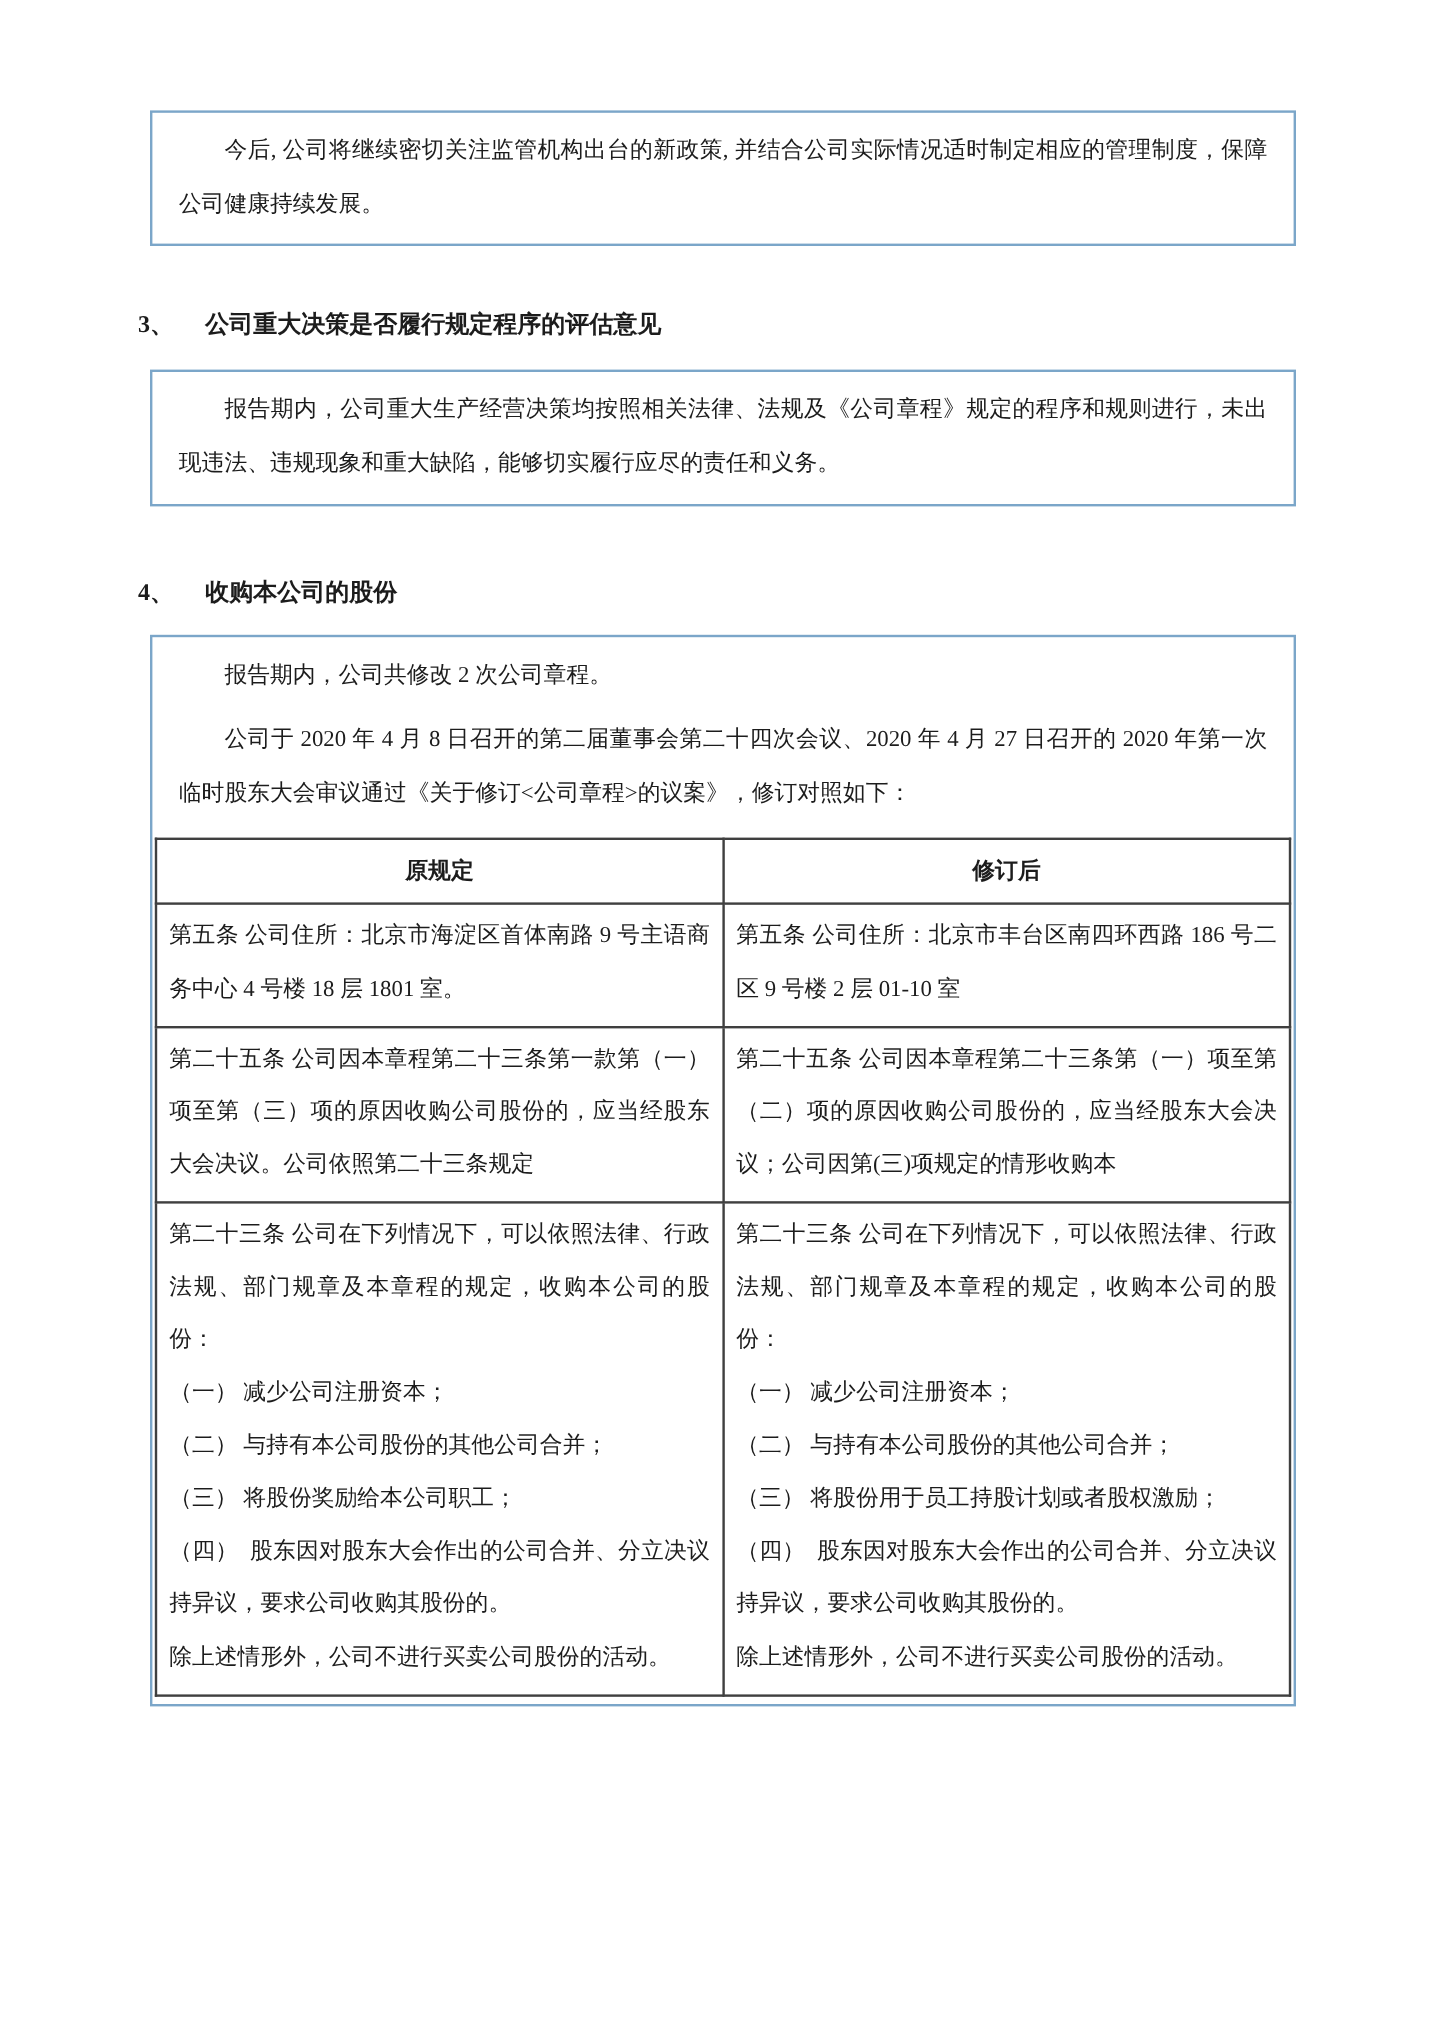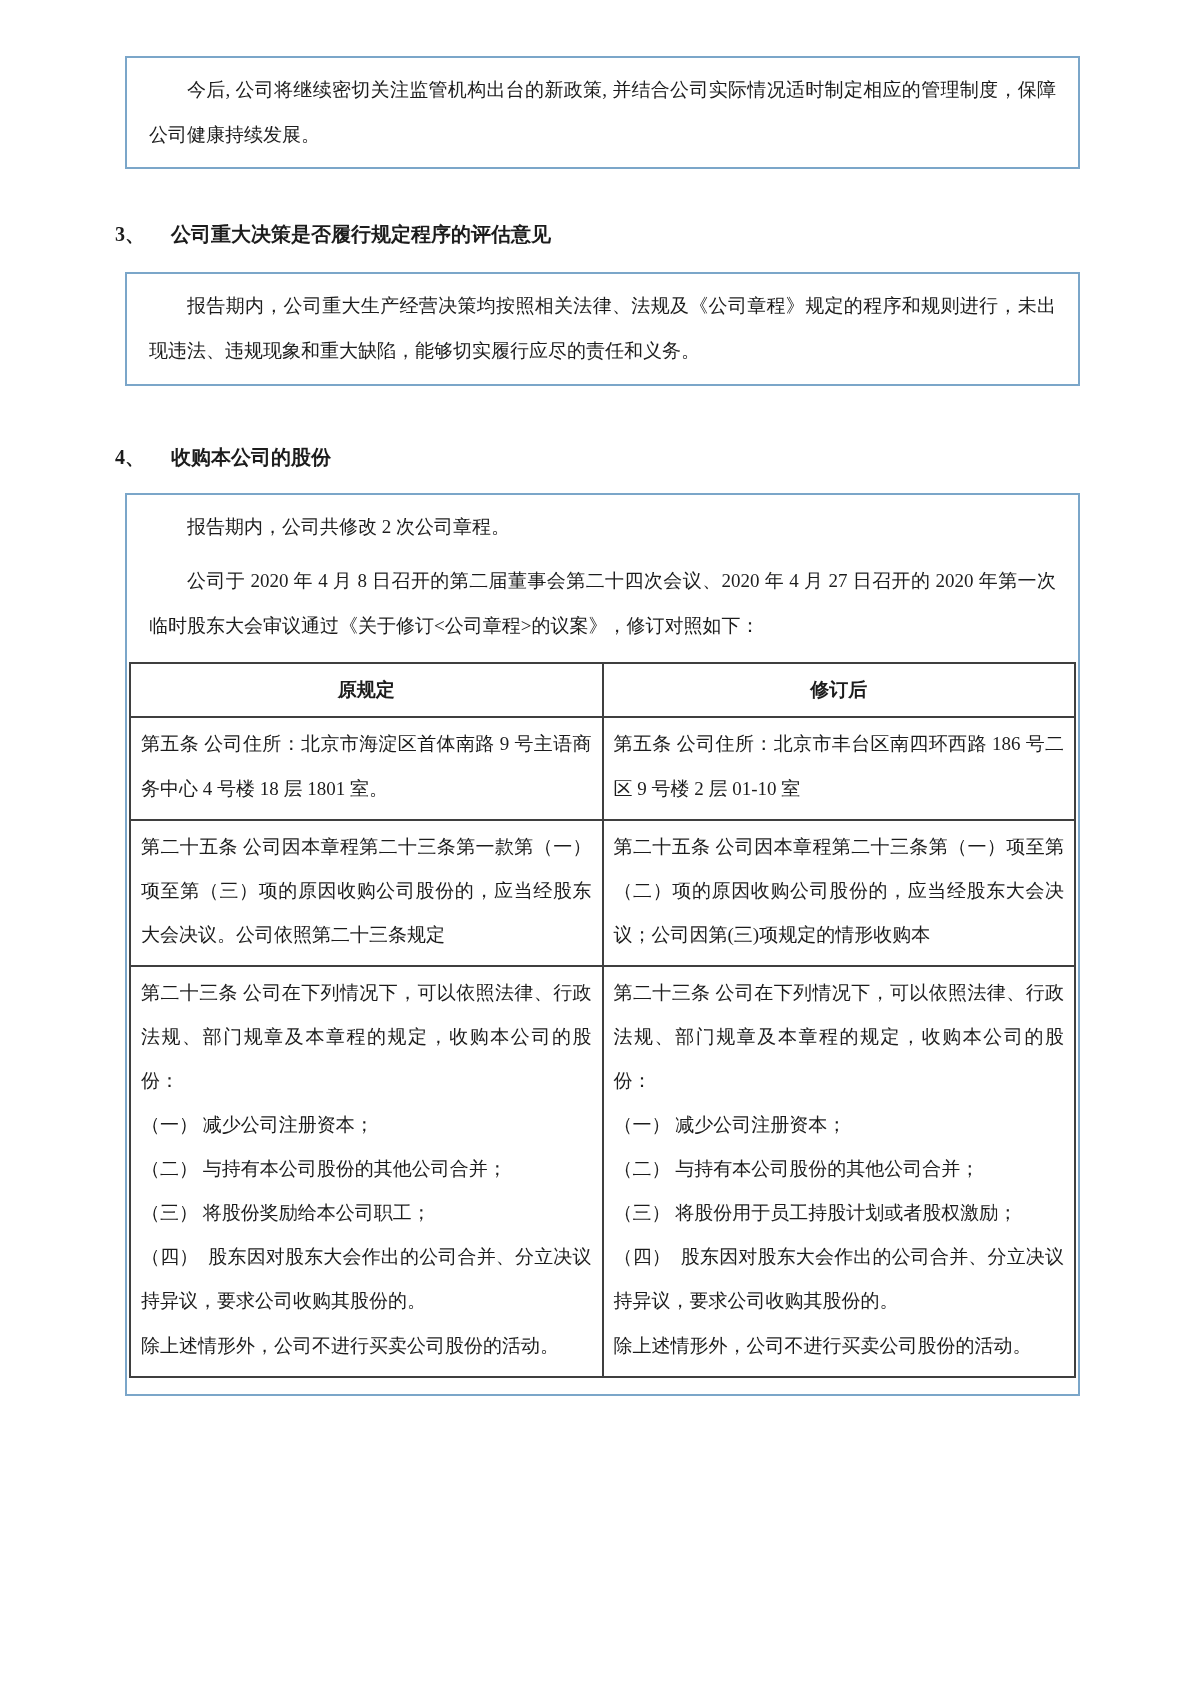--- a/index.html
+++ b/index.html
@@ -39,25 +39,25 @@
     margin-left: -10px;
     font-weight: bold;
     font-size: 20px;
     display: flex;
     align-items: baseline;
   }
   .sec-heading .num {
     margin-right: 26px;
     font-weight: bold;
   }
-  #intro-box { margin-top: 56px; }
+  #intro-box { margin-top: 92px; }
   #h3 { margin-top: 52px; }
   #box3 { margin-top: 24px; }
   #h4 { margin-top: 58px; }
-  #box4 { margin-top: 22px; padding-bottom: 14px; }
+  #box4 { margin-top: 22px; padding-bottom: 4px; }
   #box4 .box-para { margin-bottom: 0; }
   .bold-line { font-weight: bold; text-indent: 2em; margin: 14px 22px 0 22px; line-height: 2.3; }
 
   table.rev-table {
     border-collapse: collapse;
     width: calc(100% - 4px);
     margin: 14px 2px 2px 2px;
     table-layout: fixed;
   }
   table.rev-table th, table.rev-table td {

